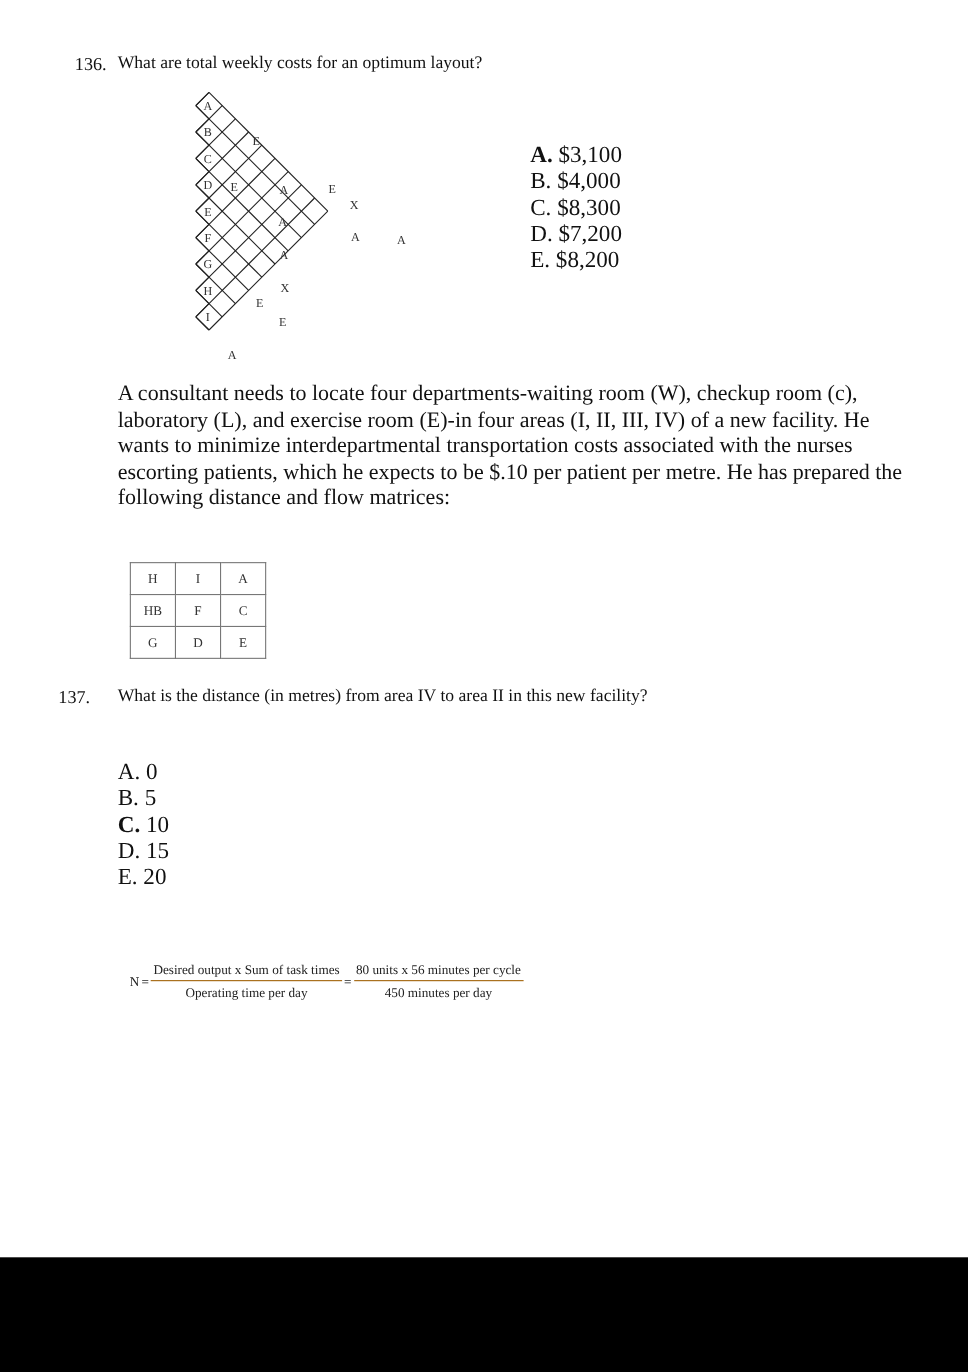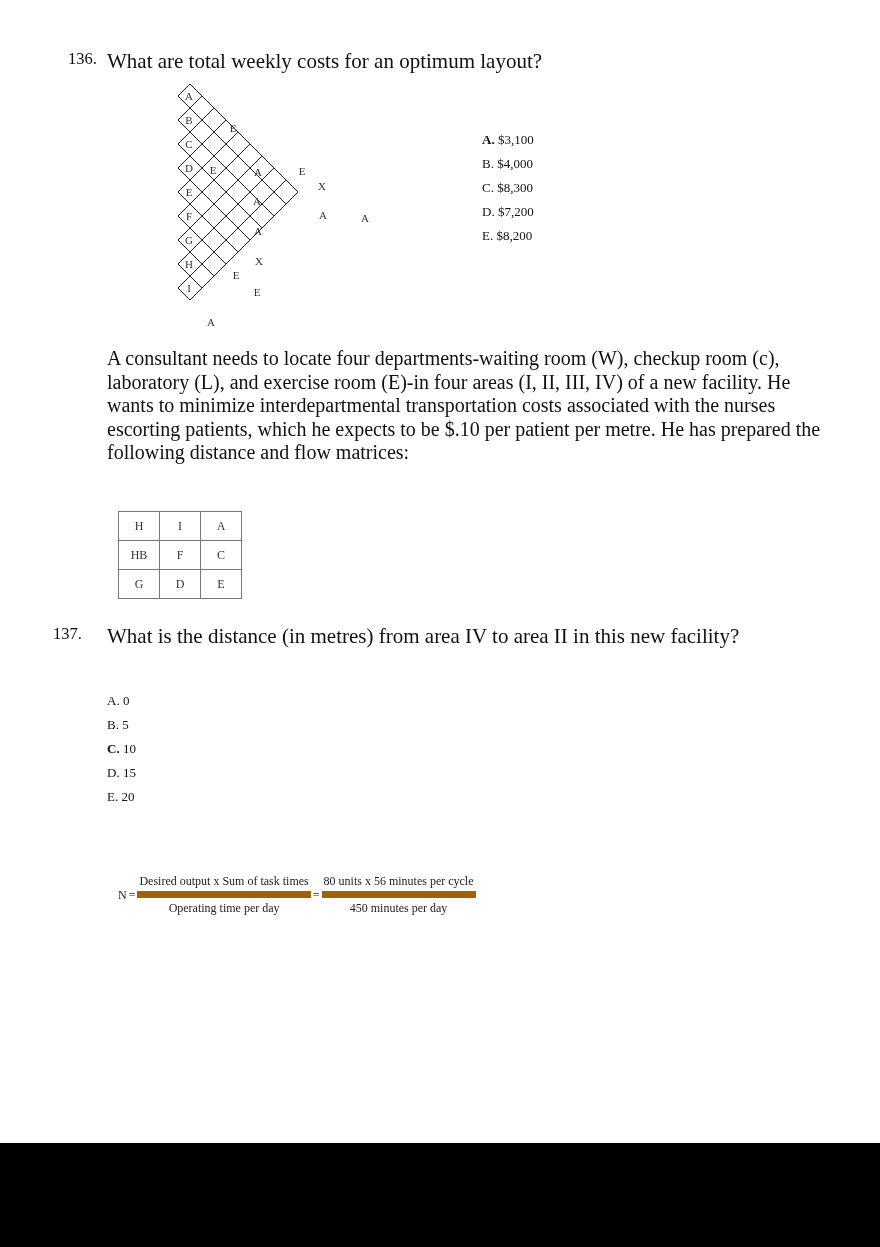--- a/index.html
+++ b/index.html
@@ -2,29 +2,29 @@
 <html><head>
 <meta charset="utf-8">
 <style>
   html, body { margin: 0; padding: 0; }
   body {
     width: 880px; height: 1247px; position: relative; background: #ffffff;
     font-family: "Liberation Serif", "DejaVu Serif", serif; color: #111; overflow: hidden;
   }
   .abs { position: absolute; }
   .qnum { font-size: 16.5px; }
-  .qtext { font-size: 21px; }
-  .opt { font-size: 13px; line-height: 24px; }
+  .qtext { font-size: 16px; }
+  .opt { font-size: 21px; line-height: 24px; }
   .opt b { font-weight: bold; }
   .para { font-size: 20px; line-height: 23.5px; width: 730px; }
   .grid { border-collapse: collapse; font-family: "Liberation Serif", serif; font-size: 12px; color: #333; }
   .grid td { border: 1px solid #777; width: 38px; height: 26px; text-align: center; vertical-align: middle; }
   .formula { font-family: "Liberation Serif", serif; font-size: 12px; color: #222; }
   .frac { display: inline-flex; flex-direction: column; align-items: center; vertical-align: middle; }
-  .frac .num { padding: 0 2px 2px; border-bottom: 7px solid #a16207; }
+  .frac .num { padding: 0 2px 2px; border-bottom: 1px solid #a16207; }
   .frac .den { padding: 3px 2px 0; }
   .footer-bar { position: absolute; left: 0; top: 1143px; width: 880px; height: 104px; background: #000; }
 </style>
 </head>
 <body>
 
 <div class="abs qnum" style="left:68px; top:49px;">136.</div>
 <div class="abs qtext" style="left:107px; top:49px;">What are total weekly costs for an optimum layout?</div>
 
 <svg class="abs" style="left:0; top:0;" width="880" height="360">

